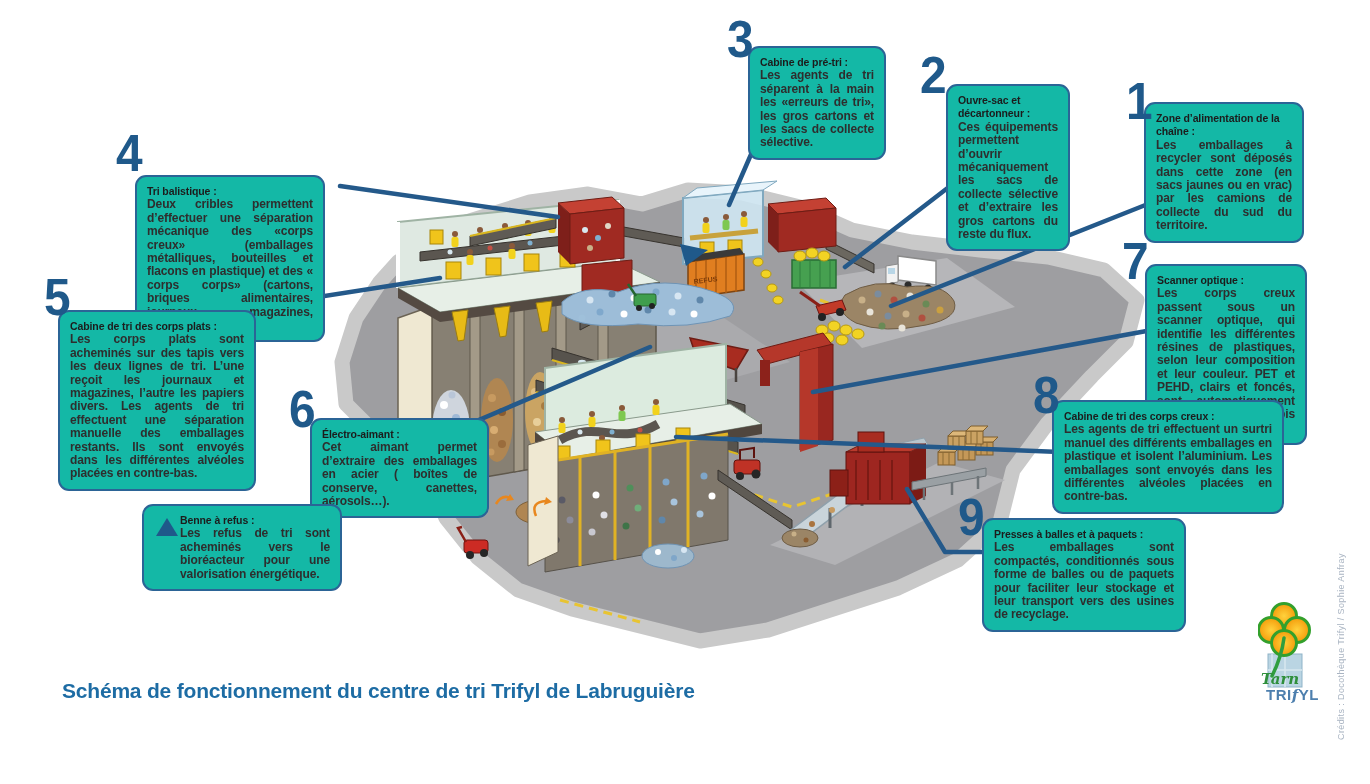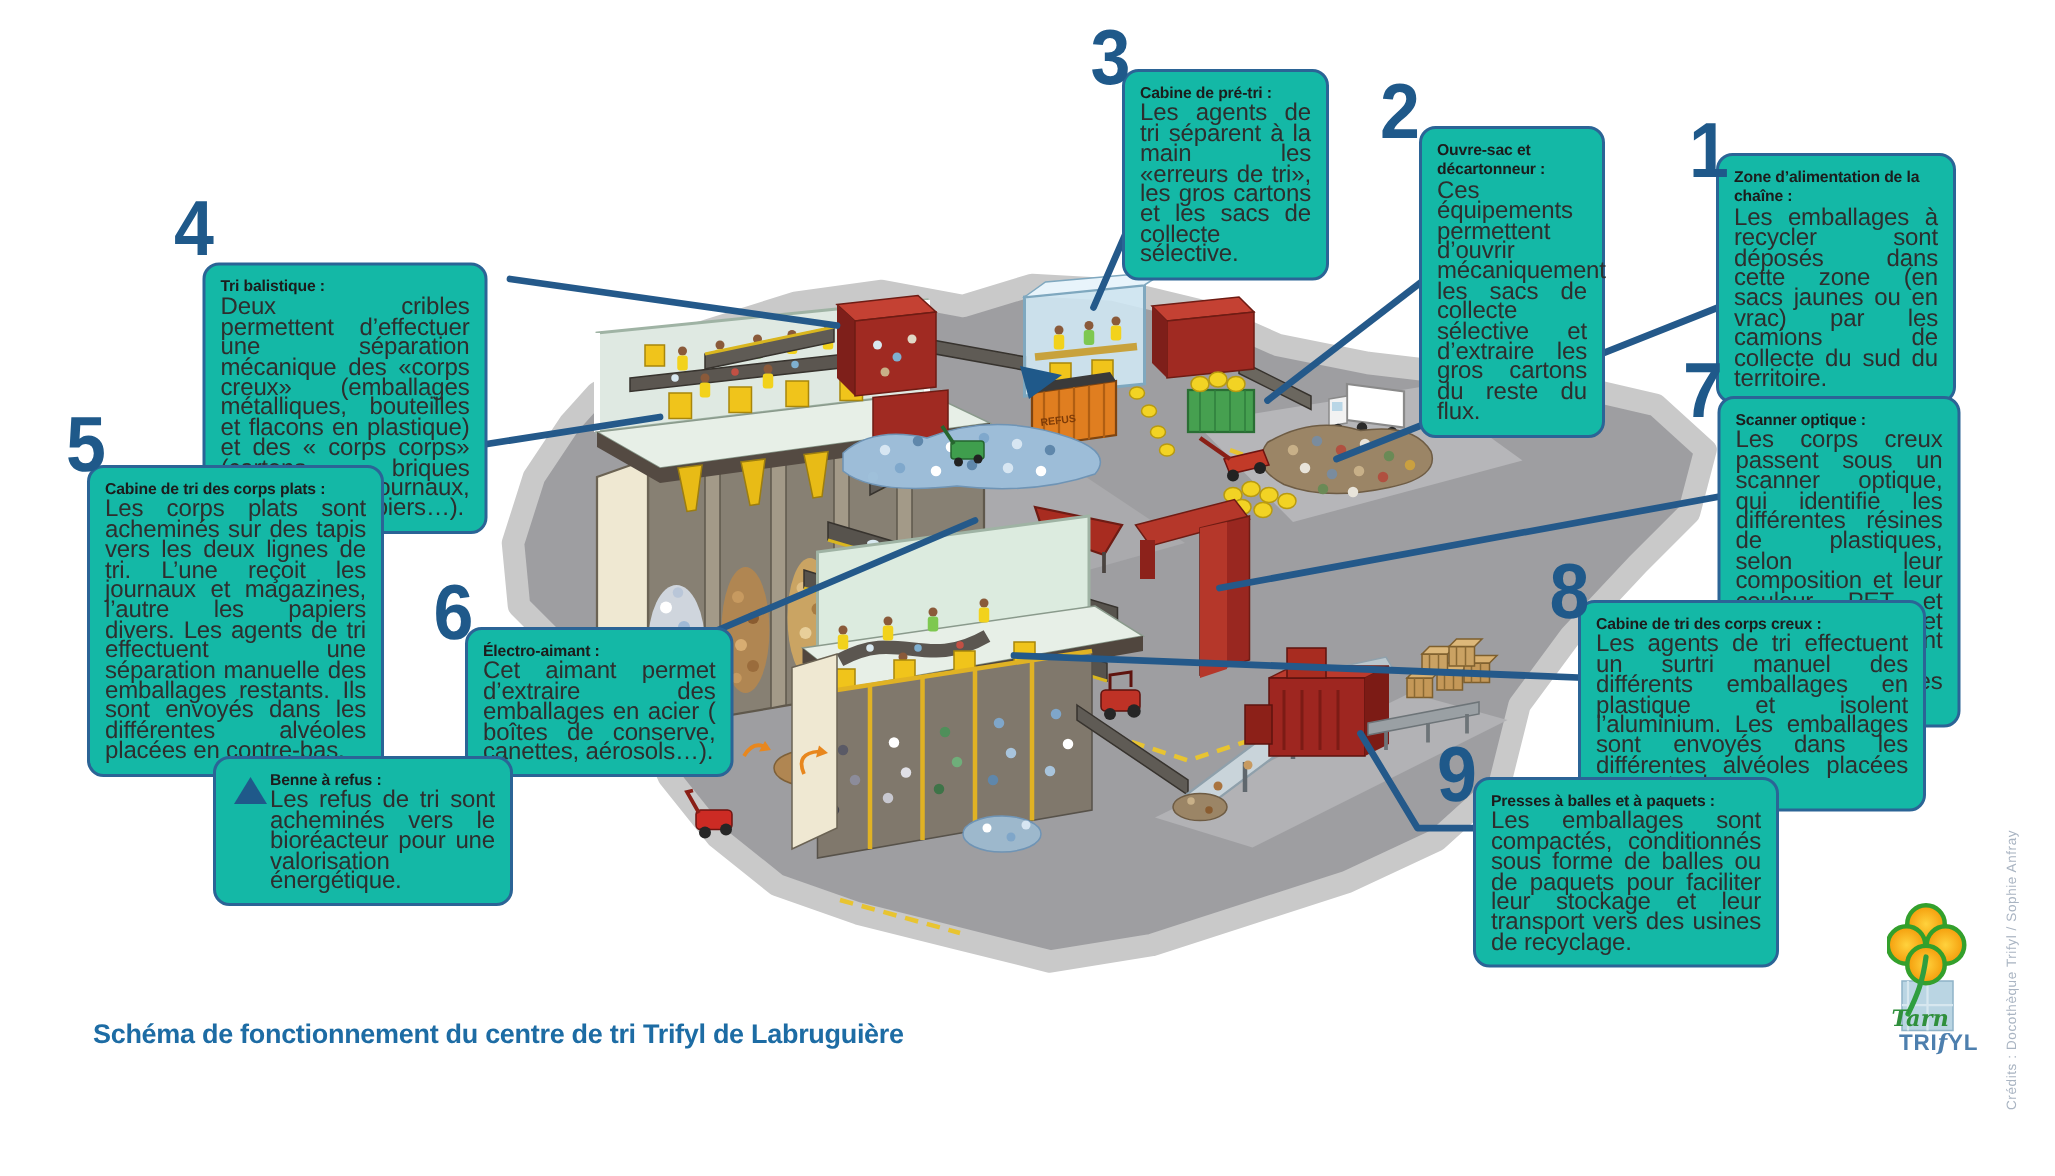--- a/index.html
+++ b/index.html
@@ -3,29 +3,29 @@
 <meta charset="utf-8">
 <style>
   html,body{margin:0;padding:0;background:#ffffff;}
   #stage{position:relative;width:1370px;height:784px;background:#ffffff;overflow:hidden;
          font-family:"Liberation Sans",sans-serif;}
   svg{display:block;}
   #scene{position:absolute;left:0;top:0;z-index:1;}
   .callout{position:absolute;z-index:3;background:#14b8a6;border:2.5px solid #2b6496;
            border-radius:11px;padding:8px 10px;box-sizing:border-box;color:#2e2e2e;}
   .co-title{font-weight:bold;font-size:10.5px;line-height:13.4px;color:#1c1c1c;letter-spacing:-0.1px;}
-  .co-body{font-size:16px;line-height:13.4px;text-align:justify;letter-spacing:-0.1px;}
+  .co-body{font-size:12px;line-height:13.4px;text-align:justify;letter-spacing:-0.1px;font-weight:bold;}
   .co-num{position:absolute;z-index:4;font-weight:bold;font-size:52px;line-height:46px;
           color:#1f598a;transform:scaleX(.92);transform-origin:left top;letter-spacing:-2px;}
   .refus-pad{padding-left:36px;}
   .tri-icon{position:absolute;left:12px;top:12px;width:0;height:0;
             border-left:11px solid transparent;border-right:11px solid transparent;
             border-bottom:18px solid #1f598a;}
   #main-title{position:absolute;left:62px;top:679px;z-index:3;font-weight:bold;
-              font-size:18px;color:#1d6ca4;letter-spacing:-0.2px;}
+              font-size:21px;color:#1d6ca4;letter-spacing:-0.2px;}
   #credits{position:absolute;left:1336px;top:470px;height:270px;z-index:3;
            writing-mode:vertical-rl;transform:rotate(180deg);font-size:9px;color:#a9b4c2;
            letter-spacing:.4px;white-space:nowrap;}
   #logo{position:absolute;left:1258px;top:592px;z-index:3;}
 </style>
 </head>
 <body>
 
 <div id="stage">
 

